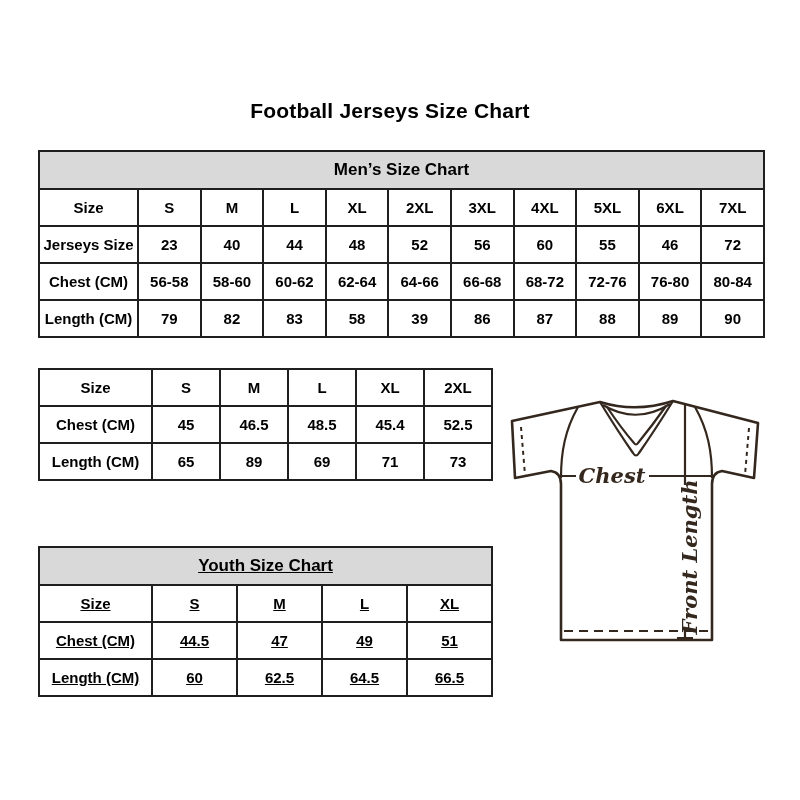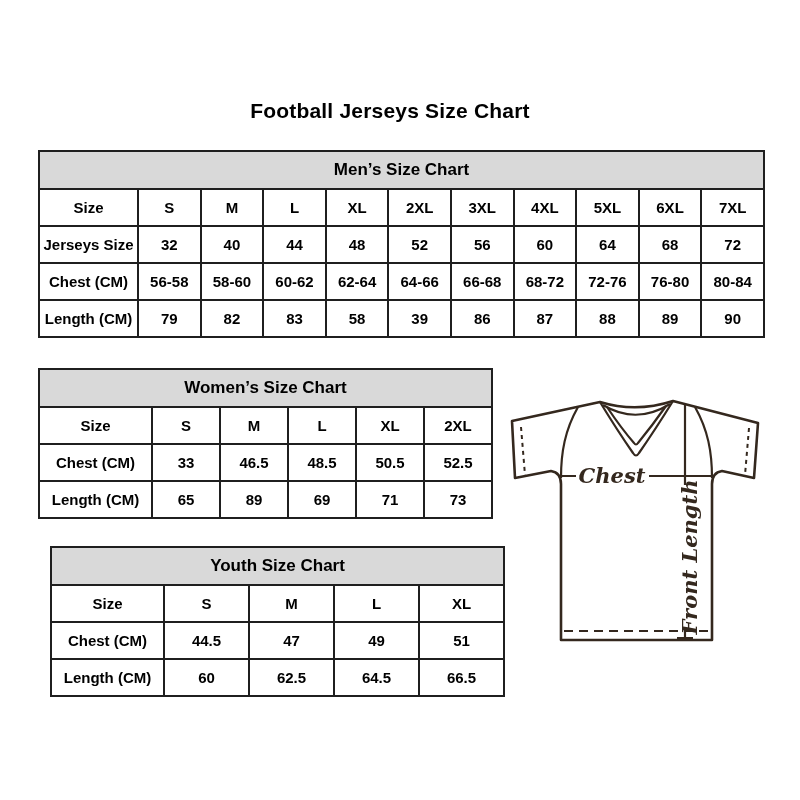--- a/index.html
+++ b/index.html
@@ -8,21 +8,21 @@
 
   .page-title {
     position:absolute; top:99px; left:0; width:780px;
     text-align:center; font-size:21px; font-weight:bold; color:#000;
     letter-spacing:0.2px;
   }
 
   .table-host { position:absolute; }
   .table-host.mens   { left:38px; top:150px; width:727px; }
   .table-host.womens { left:38px; top:368px; width:455px; }
-  .table-host.youth  { left:50px; top:546px; width:455px; }
+  .table-host.youth  { left:38px; top:546px; width:455px;text-decoration:underline; }
 
   table.size-table {
     border-collapse:collapse; table-layout:fixed; width:100%;
     font-family:"Liberation Sans", sans-serif;
   }
   table.size-table th, table.size-table td {
     border:2px solid #1f1f1f; text-align:center; vertical-align:middle;
     font-weight:bold; font-size:15px; color:#000; height:37px; padding:0 2px;
     background:#fff; overflow:hidden; white-space:nowrap;
   }
@@ -67,29 +67,29 @@
             <td>XL</td>
             <td>2XL</td>
             <td>3XL</td>
             <td>4XL</td>
             <td>5XL</td>
             <td>6XL</td>
             <td>7XL</td>
           </tr>
           <tr>
             <th>Jerseys Size</th>
-            <td>32</td>
+            <td>23</td>
             <td>40</td>
             <td>44</td>
             <td>48</td>
             <td>52</td>
             <td>56</td>
             <td>60</td>
-            <td>64</td>
-            <td>68</td>
+            <td>55</td>
+            <td>46</td>
             <td>72</td>
           </tr>
           <tr>
             <th>Chest (CM)</th>
             <td>56-58</td>
             <td>58-60</td>
             <td>60-62</td>
             <td>62-64</td>
             <td>64-66</td>
             <td>66-68</td>
@@ -120,36 +120,33 @@
         <colgroup>
           <col style="width: 113px;">
           <col>
           <col>
           <col>
           <col>
           <col>
         </colgroup>
         <tbody>
           <tr>
-            <th colspan="6" class="table-title">Women’s Size Chart</th>
-          </tr>
-          <tr>
             <th>Size</th>
             <td>S</td>
             <td>M</td>
             <td>L</td>
             <td>XL</td>
             <td>2XL</td>
           </tr>
           <tr>
             <th>Chest (CM)</th>
-            <td>33</td>
+            <td>45</td>
             <td>46.5</td>
             <td>48.5</td>
-            <td>50.5</td>
+            <td>45.4</td>
             <td>52.5</td>
           </tr>
           <tr>
             <th>Length (CM)</th>
             <td>65</td>
             <td>89</td>
             <td>69</td>
             <td>71</td>
             <td>73</td>
           </tr>

